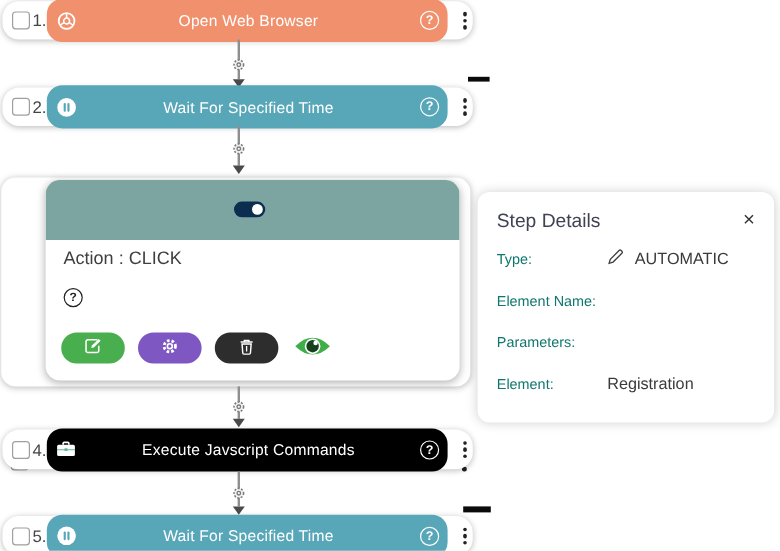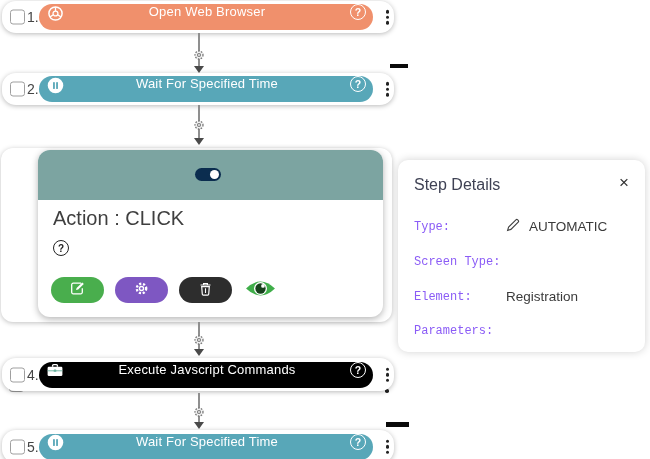--- a/index.html
+++ b/index.html
@@ -7,22 +7,22 @@
        font-family:"Liberation Sans", sans-serif;}
   .canvas{position:relative;width:650px;height:459px;}
 
   
   .step-card{position:absolute;left:2px;width:392px;height:32px;background:#fff;
              border-radius:14px;box-shadow:0 1px 5px rgba(0,0,0,.28);}
   .checkbox{position:absolute;left:8px;top:50%;transform:translateY(-50%);
             width:13px;height:13px;border:1px solid #9f9f9f;border-radius:3px;background:#fff;}
   .step-num{position:absolute;left:25px;top:50%;transform:translateY(-50%);
             font-size:14px;color:#454545;}
-  .bar{position:absolute;left:37px;top:50%;transform:translateY(-50%);width:334px;height:26px;
-       border-radius:13px;display:flex;padding:0 7px;box-sizing:border-box;}
+  .bar{position:absolute;left:37px;top:50%;transform:translateY(-50%);width:334px;height:36px;
+       border-radius:13px;display:flex;align-items:center;padding:0 7px;box-sizing:border-box;}
   .bar-orange{background:#f0906c;}
   .bar-teal{background:#58a7b8;}
   .bar-green{background:#000000;}
   .bar-label{flex:1;text-align:center;color:#fff;font-size:13px;letter-spacing:.2px;}
   .icon-badge{width:18px;height:18px;flex:0 0 18px;display:flex;align-items:center;justify-content:center;}
   .help-ring{width:16px;height:16px;flex:0 0 16px;border:1.5px solid #fff;border-radius:50%;
              color:#fff;font-size:10.5px;font-weight:700;display:flex;align-items:center;
              justify-content:center;box-sizing:border-box;}
   .kebab{position:absolute;right:3px;top:50%;transform:translateY(-50%);
          display:flex;flex-direction:column;gap:2px;padding:2px;cursor:pointer;}
@@ -37,21 +37,21 @@
 
   
   .exp-outer{position:absolute;left:1px;top:148px;width:391px;height:174px;background:#fff;
              border-radius:12px;box-shadow:0 1px 5px rgba(0,0,0,.25);}
   .exp-inner{position:absolute;left:38px;top:150px;width:345px;height:167px;background:#fff;
              border-radius:12px;box-shadow:0 2px 7px rgba(0,0,0,.3);overflow:hidden;}
   .exp-header{height:50px;background:#7ca4a1;position:relative;}
   .toggle{position:absolute;left:157px;top:18px;width:26px;height:13px;border-radius:7px;
           background:#0b2d4f;cursor:pointer;}
   .toggle .knob{position:absolute;right:2px;top:2px;width:9px;height:9px;border-radius:50%;background:#fff;}
-  .action-text{position:absolute;left:15px;top:57px;font-size:20px;color:#3f3f3f;}
+  .action-text{position:absolute;left:15px;top:57px;font-size:15px;color:#3f3f3f;}
   .param-row{position:absolute;left:15px;top:90px;font-size:15px;color:#3f3f3f;
              display:flex;align-items:center;gap:7px;}
   .help-dark{width:16px;height:16px;border:1.5px solid #222;border-radius:50%;color:#222;
              font-size:10px;font-weight:700;display:flex;align-items:center;justify-content:center;
              box-sizing:border-box;cursor:pointer;}
   .btn-row{position:absolute;left:13px;top:127px;display:flex;align-items:center;gap:11px;}
   .pill-btn{width:53px;height:26px;border-radius:13px;border:none;display:flex;align-items:center;
             justify-content:center;cursor:pointer;padding:0;}
   .pill-green{background:#49ae4d;}
   .pill-purple{background:#7e57c2;}
@@ -61,25 +61,25 @@
                 border-radius:3px;background:#fff;}
   .exp-num{position:absolute;left:25px;top:228px;font-size:14px;color:#454545;}
   .exp-kebab{position:absolute;left:382px;top:228px;display:flex;flex-direction:column;gap:2px;
              padding:2px;cursor:pointer;}
   .exp-kebab i{width:3.5px;height:3.5px;border-radius:50%;background:#222;display:block;}
 
   
   .panel{position:absolute;left:398px;top:160px;width:247px;height:192px;background:#fff;
          border-radius:10px;box-shadow:0 0 9px rgba(0,0,0,.18);box-sizing:border-box;
          padding:16px 16px 0 16px;}
-  .panel-title-row{display:flex;align-items:flex-start;justify-content:space-between;margin-bottom:24px;}
+  .panel-title-row{display:flex;align-items:flex-start;justify-content:space-between;margin-bottom:13px;}
   .panel-title{font-size:16px;color:#3f4254;}
   .panel-close{font-size:17px;line-height:14px;color:#333;cursor:pointer;background:none;border:none;padding:0;}
   .p-row{display:flex;align-items:center;margin-bottom:20px;}
-  .p-label{flex:0 0 92px;font-size:12px;color:#8b5cf6;font-family:Liberation Mono, monospace;}
+  .p-label{flex:0 0 92px;font-size:12px;color:#0f766e;}
   .p-value{font-size:13.5px;color:#3a3a3a;display:flex;align-items:center;gap:9px;text-align:center;}
   .ret-glyph{font-size:16px;font-weight:700;color:#3f3f3f;line-height:12px;}
 
   
   .dash{position:absolute;background:#0a0a0a;cursor:pointer;}
   .dash-1{left:390px;top:64px;width:18px;height:4px;}
   .dash-2{left:386px;top:422px;width:23px;height:4.5px;}
 </style>
 </head>
 <body>
@@ -278,25 +278,25 @@
       <span class="p-value">
         <span>
           <svg width="14" height="14" viewBox="0 0 14 14">
               <path d="M1.6 12.4 l1 -3.3 L9.9 1.8 a1.25 1.25 0 0 1 1.75 0 l.55 .55 a1.25 1.25 0 0 1 0 1.75 L4.9 11.4 Z" fill="none" stroke="#3f3f3f" stroke-width="1.1"></path>
             </svg>
         </span>
         <span>AUTOMATIC</span>
       </span>
     </div>
     <div class="p-row">
-      <span class="p-label">Screen Type:</span>
+      <span class="p-label">Element Name:</span>
+    </div>
+    <div class="p-row">
+      <span class="p-label">Parameters:</span>
+      <span class="p-value"></span>
     </div>
     <div class="p-row">
       <span class="p-label">Element:</span>
       <span class="p-value">Registration</span>
     </div>
-    <div class="p-row">
-      <span class="p-label">Parameters:</span>
-      <span class="p-value"></span>
-    </div>
   </div>
 
 </div>
 
 </body></html>

